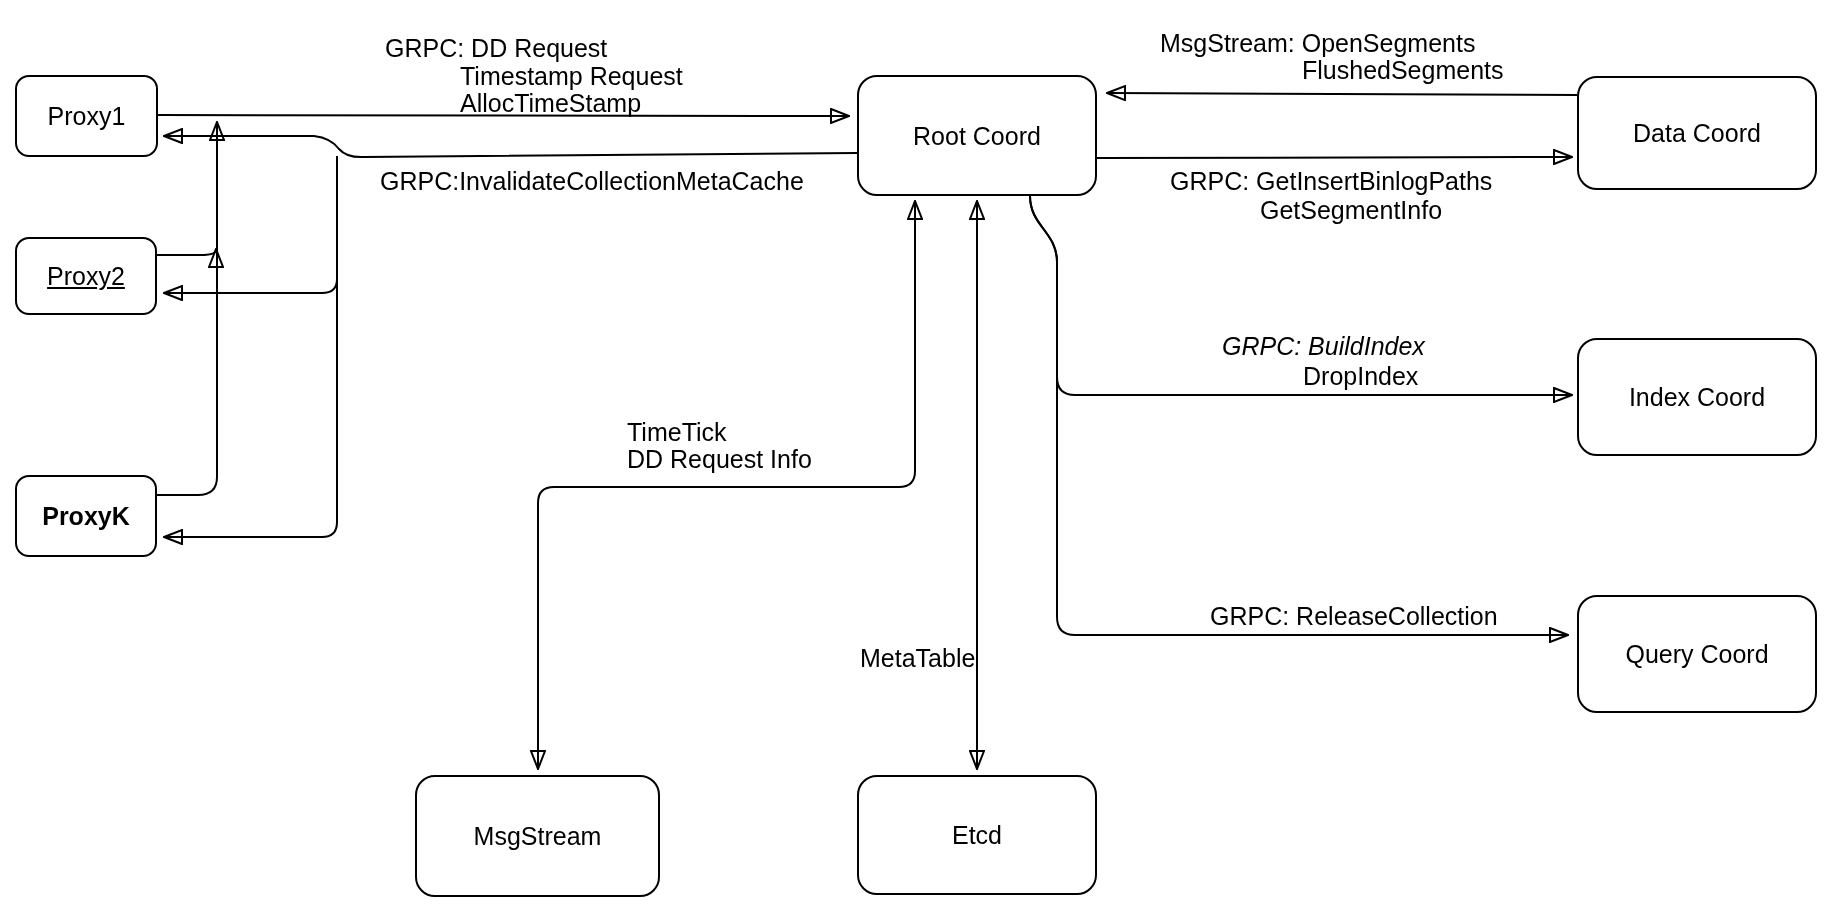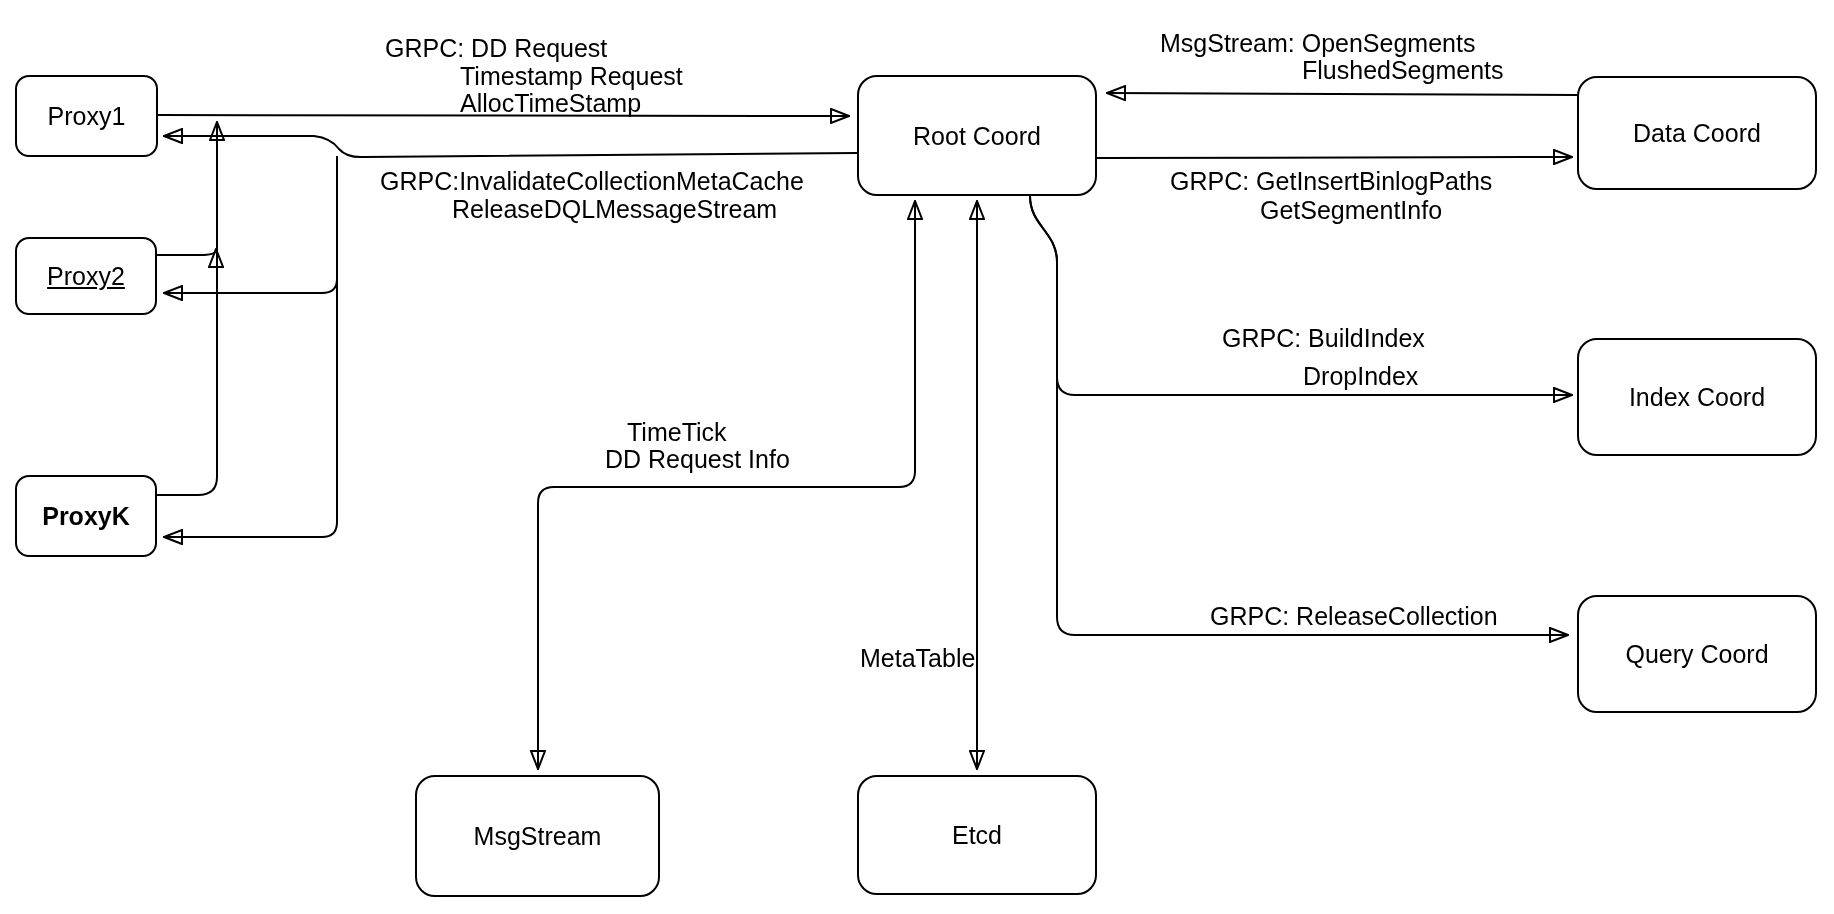--- a/index.html
+++ b/index.html
@@ -111,31 +111,30 @@
   </div>
   <div class="node big" style="left:857px; top:775px; width:240px; height:120px;">
     <span>Etcd</span>
   </div>
 
   <div class="elabel" style="left:385px; top:36px;">GRPC: DD Request</div>
   <div class="elabel" style="left:460px; top:64px;">Timestamp Request</div>
   <div class="elabel" style="left:460px; top:91px;">AllocTimeStamp</div>
 
   <div class="elabel" style="left:380px; top:169px;">GRPC:InvalidateCollectionMetaCache</div>
-  <div class="elabel" style="left:452px; top:197px;">ReleaseDQLMessageStream</div>
 
   <div class="elabel" style="left:1160px; top:31px;">MsgStream: OpenSegments</div>
   <div class="elabel" style="left:1302px; top:58px;">FlushedSegments</div>
 
   <div class="elabel" style="left:1170px; top:169px;">GRPC: GetInsertBinlogPaths</div>
   <div class="elabel" style="left:1260px; top:198px;">GetSegmentInfo</div>
 
-  <div class="elabel" style="left:1222px; top:326px;">GRPC: BuildIndex</div>
+  <div class="elabel" style="left:1222px; top:334px;font-style:italic;">GRPC: BuildIndex</div>
   <div class="elabel" style="left:1303px; top:358px;margin-top:6px;">DropIndex</div>
 
   <div class="elabel" style="left:1210px; top:604px;">GRPC: ReleaseCollection</div>
 
   <div class="elabel" style="left:627px; top:420px;">TimeTick</div>
-  <div class="elabel" style="left:605px; top:447px;">DD Request Info</div>
+  <div class="elabel" style="left:627px; top:447px;">DD Request Info</div>
 
   <div class="elabel" style="left:860px; top:646px;">MetaTable</div>
 
 </div>
 
 </body></html>

